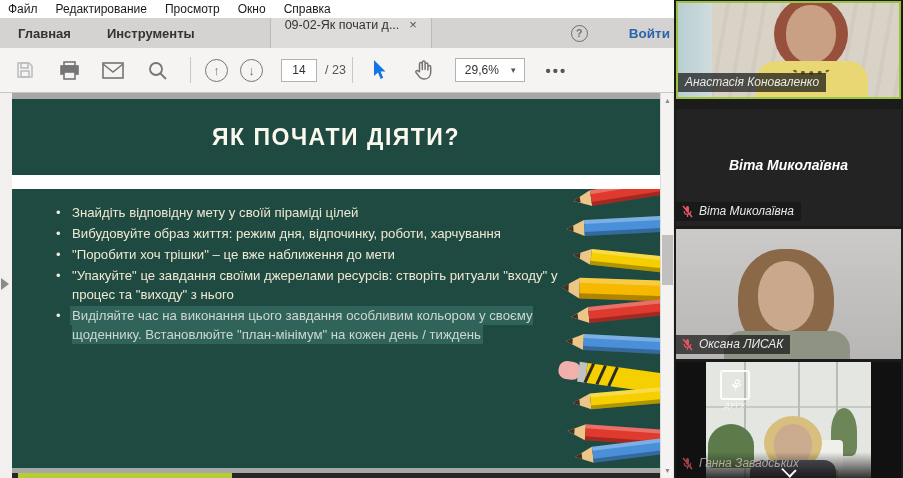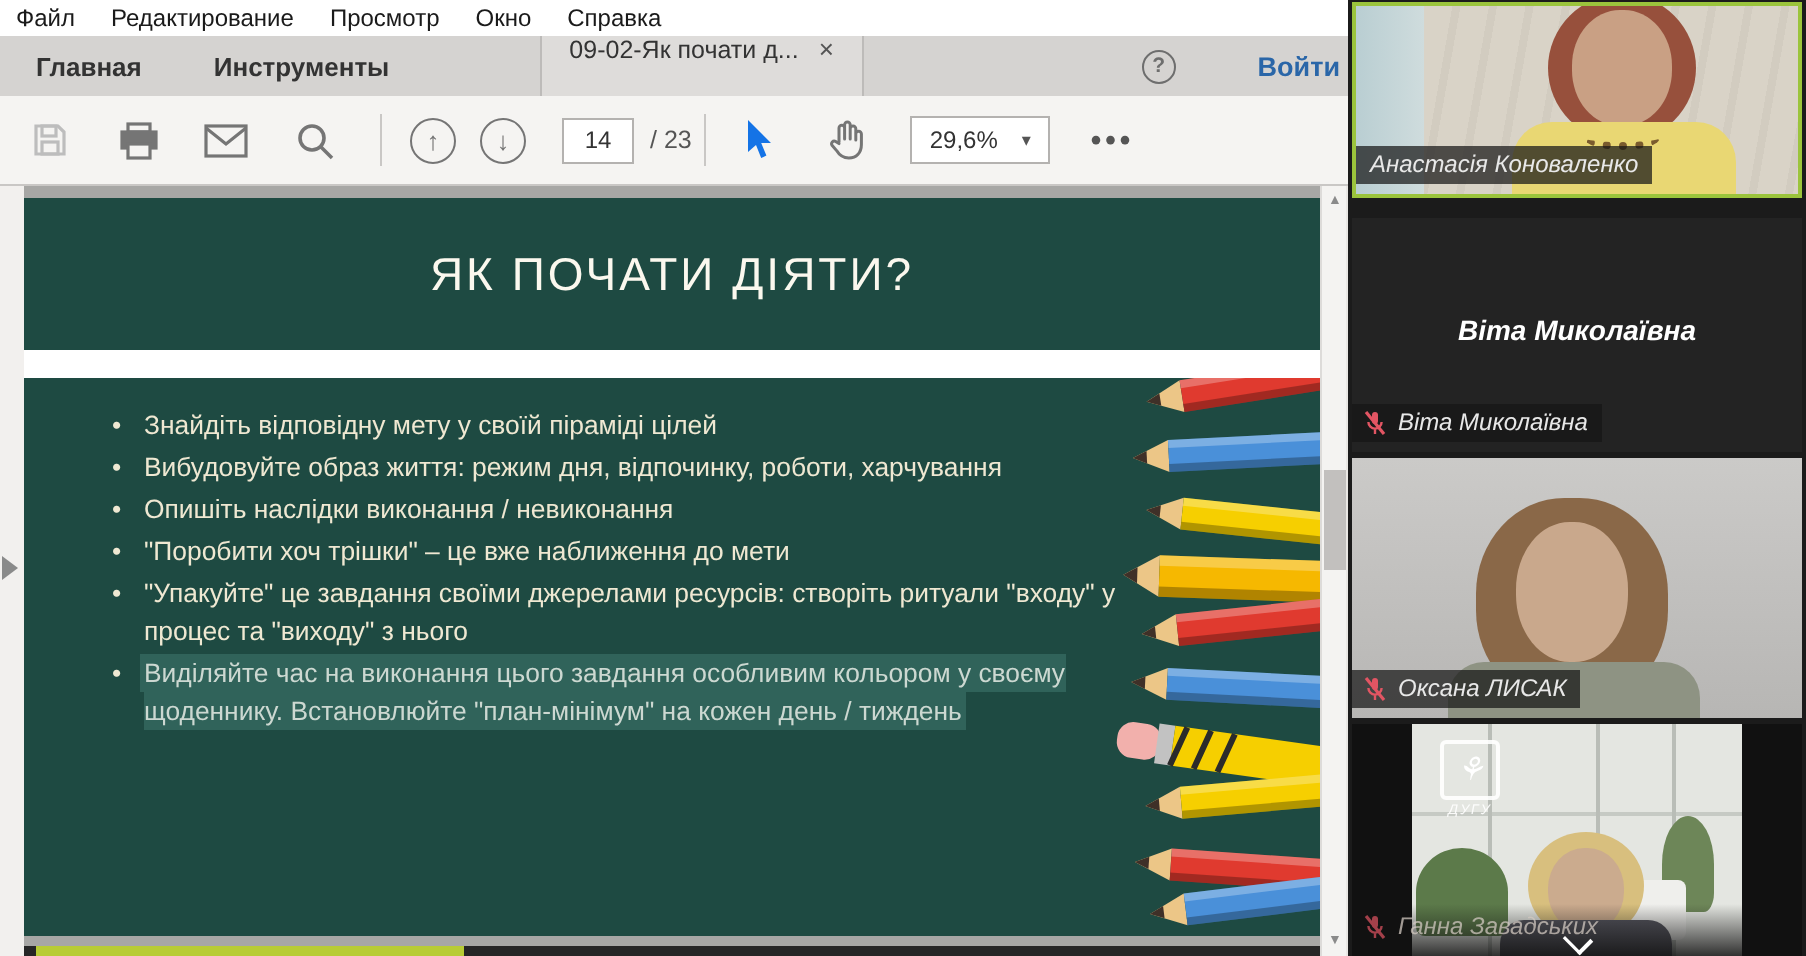--- a/index.html
+++ b/index.html
@@ -50,21 +50,21 @@
   
   .docarea { position:absolute; left:0; top:93px; width:674px; height:385px; background:#e9e7e4; }
   .left-rail { position:absolute; left:0; top:0; width:12px; height:385px; background:#f2f0ee; }
   .rail-arrow { position:absolute; left:1px; top:185px; width:0; height:0;
                 border-top:6px solid transparent; border-bottom:6px solid transparent;
                 border-left:8px solid #8a8a8a; }
   .page-gap-top { position:absolute; left:12px; top:0; width:648px; height:6px; background:#a7a7a5; }
   .slide { position:absolute; left:12px; top:6px; width:648px; height:369px; background:#1e4a42; overflow:hidden; }
   .slide-titleblock { position:absolute; left:0; top:0; width:648px; height:76px;
                       display:flex; align-items:center; justify-content:center; }
-  .slide-title { color:#fbf8ee; font-size:23px; letter-spacing:1.5px; font-weight:400; }
+  .slide-title { color:#fbf8ee; font-size:23px; letter-spacing:1.5px; font-weight:700; }
   .white-band { position:absolute; left:0; top:76px; width:648px; height:14px; background:#ffffff; }
   .bullets { position:absolute; left:44px; top:104px; width:540px; list-style:none; }
   .bullets li { position:relative; padding-left:16px; color:#efe8d2; font-size:13.2px;
                 line-height:19px; margin-bottom:2px; }
   .bullets li::before { content:"•"; position:absolute; left:0; top:0; color:#efe8d2; }
   .btext.hl { background:#30635a; color:#ccd8d1; box-shadow:0 0 0 2px #30635a; }
   .pencils { position:absolute; right:0; top:90px; width:104px; height:279px; }
 
   
   .page-gap-bottom { position:absolute; left:12px; top:375px; width:648px; height:5px; background:#a7a7a5; }
@@ -237,21 +237,20 @@
 
       <div class="slide">
         <div class="slide-titleblock">
           <span class="slide-title">ЯК ПОЧАТИ ДІЯТИ?</span>
         </div>
         <div class="white-band"></div>
 
         <ul class="bullets">
             <li><span class="btext">Знайдіть відповідну мету у своїй піраміді цілей</span></li>
             <li><span class="btext">Вибудовуйте образ життя: режим дня, відпочинку, роботи, харчування</span></li>
-            <li><span class="btext">Опишіть наслідки виконання / невиконання</span></li>
             <li><span class="btext">"Поробити хоч трішки" – це вже наближення до мети</span></li>
             <li><span class="btext">"Упакуйте" це завдання своїми джерелами ресурсів: створіть ритуали "входу" у процес та "виходу" з нього</span></li>
             <li><span class="btext hl">Виділяйте час на виконання цього завдання особливим кольором у своєму щоденнику. Встановлюйте "план-мінімум" на кожен день / тиждень</span></li>
           </ul>
 
         <svg class="pencils" viewBox="0 0 104 279" width="104" height="279">
           <defs>
             <g id="pencil">
               <polygon points="0,8 18,0 18,16" fill="#ecc687"></polygon>
               <polygon points="0,8 7,4.9 7,11.1" fill="#3f3028"></polygon>

